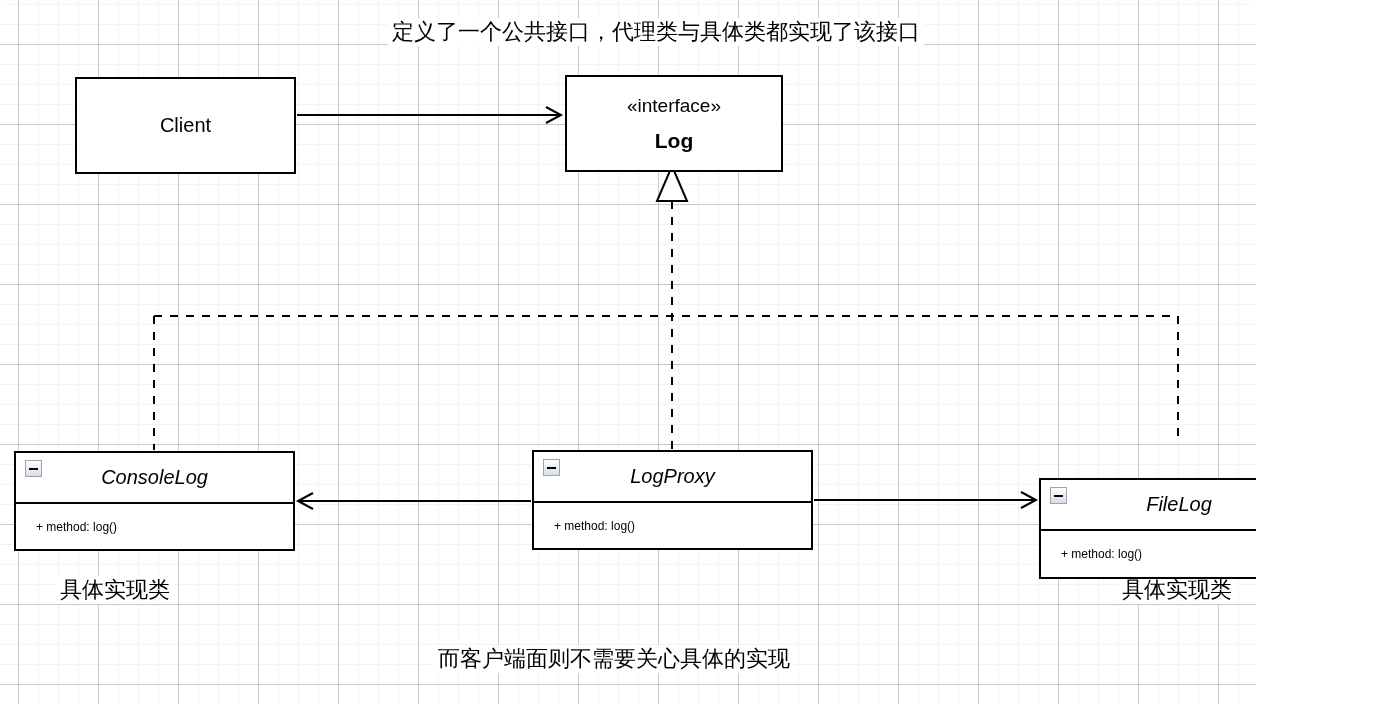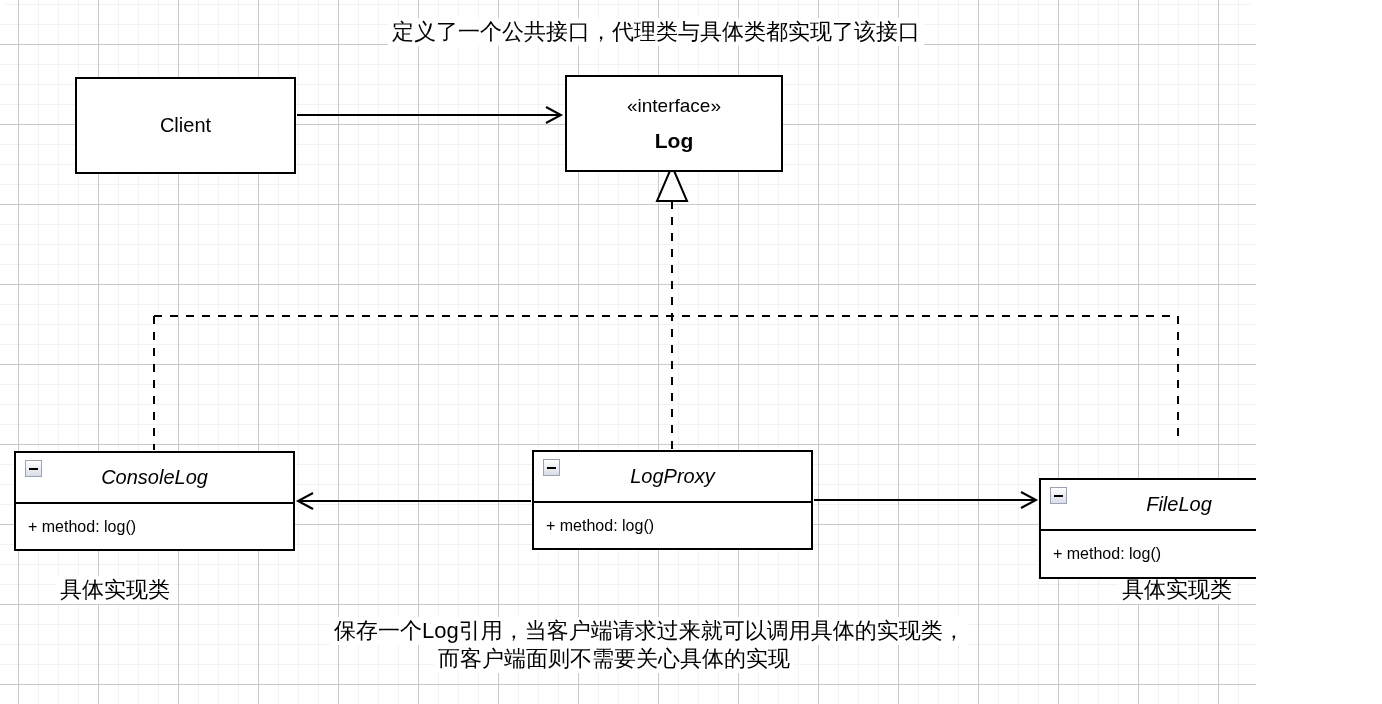--- a/index.html
+++ b/index.html
@@ -57,22 +57,22 @@
     border-bottom:2px solid #000000;
     display:flex;
     align-items:center;
     justify-content:center;
     font-size:20px;
     font-style:italic;
   }
   .class-body{
     display:flex;
     align-items:center;
-    padding-left:12px;
-    font-size:16px;
+    padding-left:20px;
+    font-size:12px;
     height:45px;
   }
   .collapse{
     position:absolute;
     left:9px;top:7px;
     width:17px;height:17px;
     box-sizing:border-box;
     border:1px solid #9aa3b5;
     background:linear-gradient(#ffffff,#d9dde6);
     display:flex;
@@ -114,21 +114,20 @@
 
     <g>
       <line x1="814" y1="500" x2="1036" y2="500" stroke="#000" stroke-width="2"></line>
       <path d="M 1021 492 L 1036 500 L 1021 508" fill="none" stroke="#000" stroke-width="2"></path>
     </g>
   </svg>
 
   <div class="note" style="left:388px;top:18px;">定义了一个公共接口，代理类与具体类都实现了该接口</div>
   <div class="note" style="left:56px;top:576px;">具体实现类</div>
   <div class="note" style="left:1118px;top:576px;">具体实现类</div>
-  <div class="note" style="left:330px;top:617px;">保存一个Log引用，当客户端请求过来就可以调用具体的实现类，</div>
   <div class="note" style="left:392px;top:645px;margin-left:42px;">而客户端面则不需要关心具体的实现</div>
 
   <div class="simple-box" style="left:75px;top:77px;width:221px;height:97px;">
     <span>Client</span>
   </div>
 
   <div class="simple-box" style="left:565px;top:75px;width:218px;height:97px;">
     <span class="stereotype">«interface»</span>
     <span class="iface-name">Log</span>
   </div>

